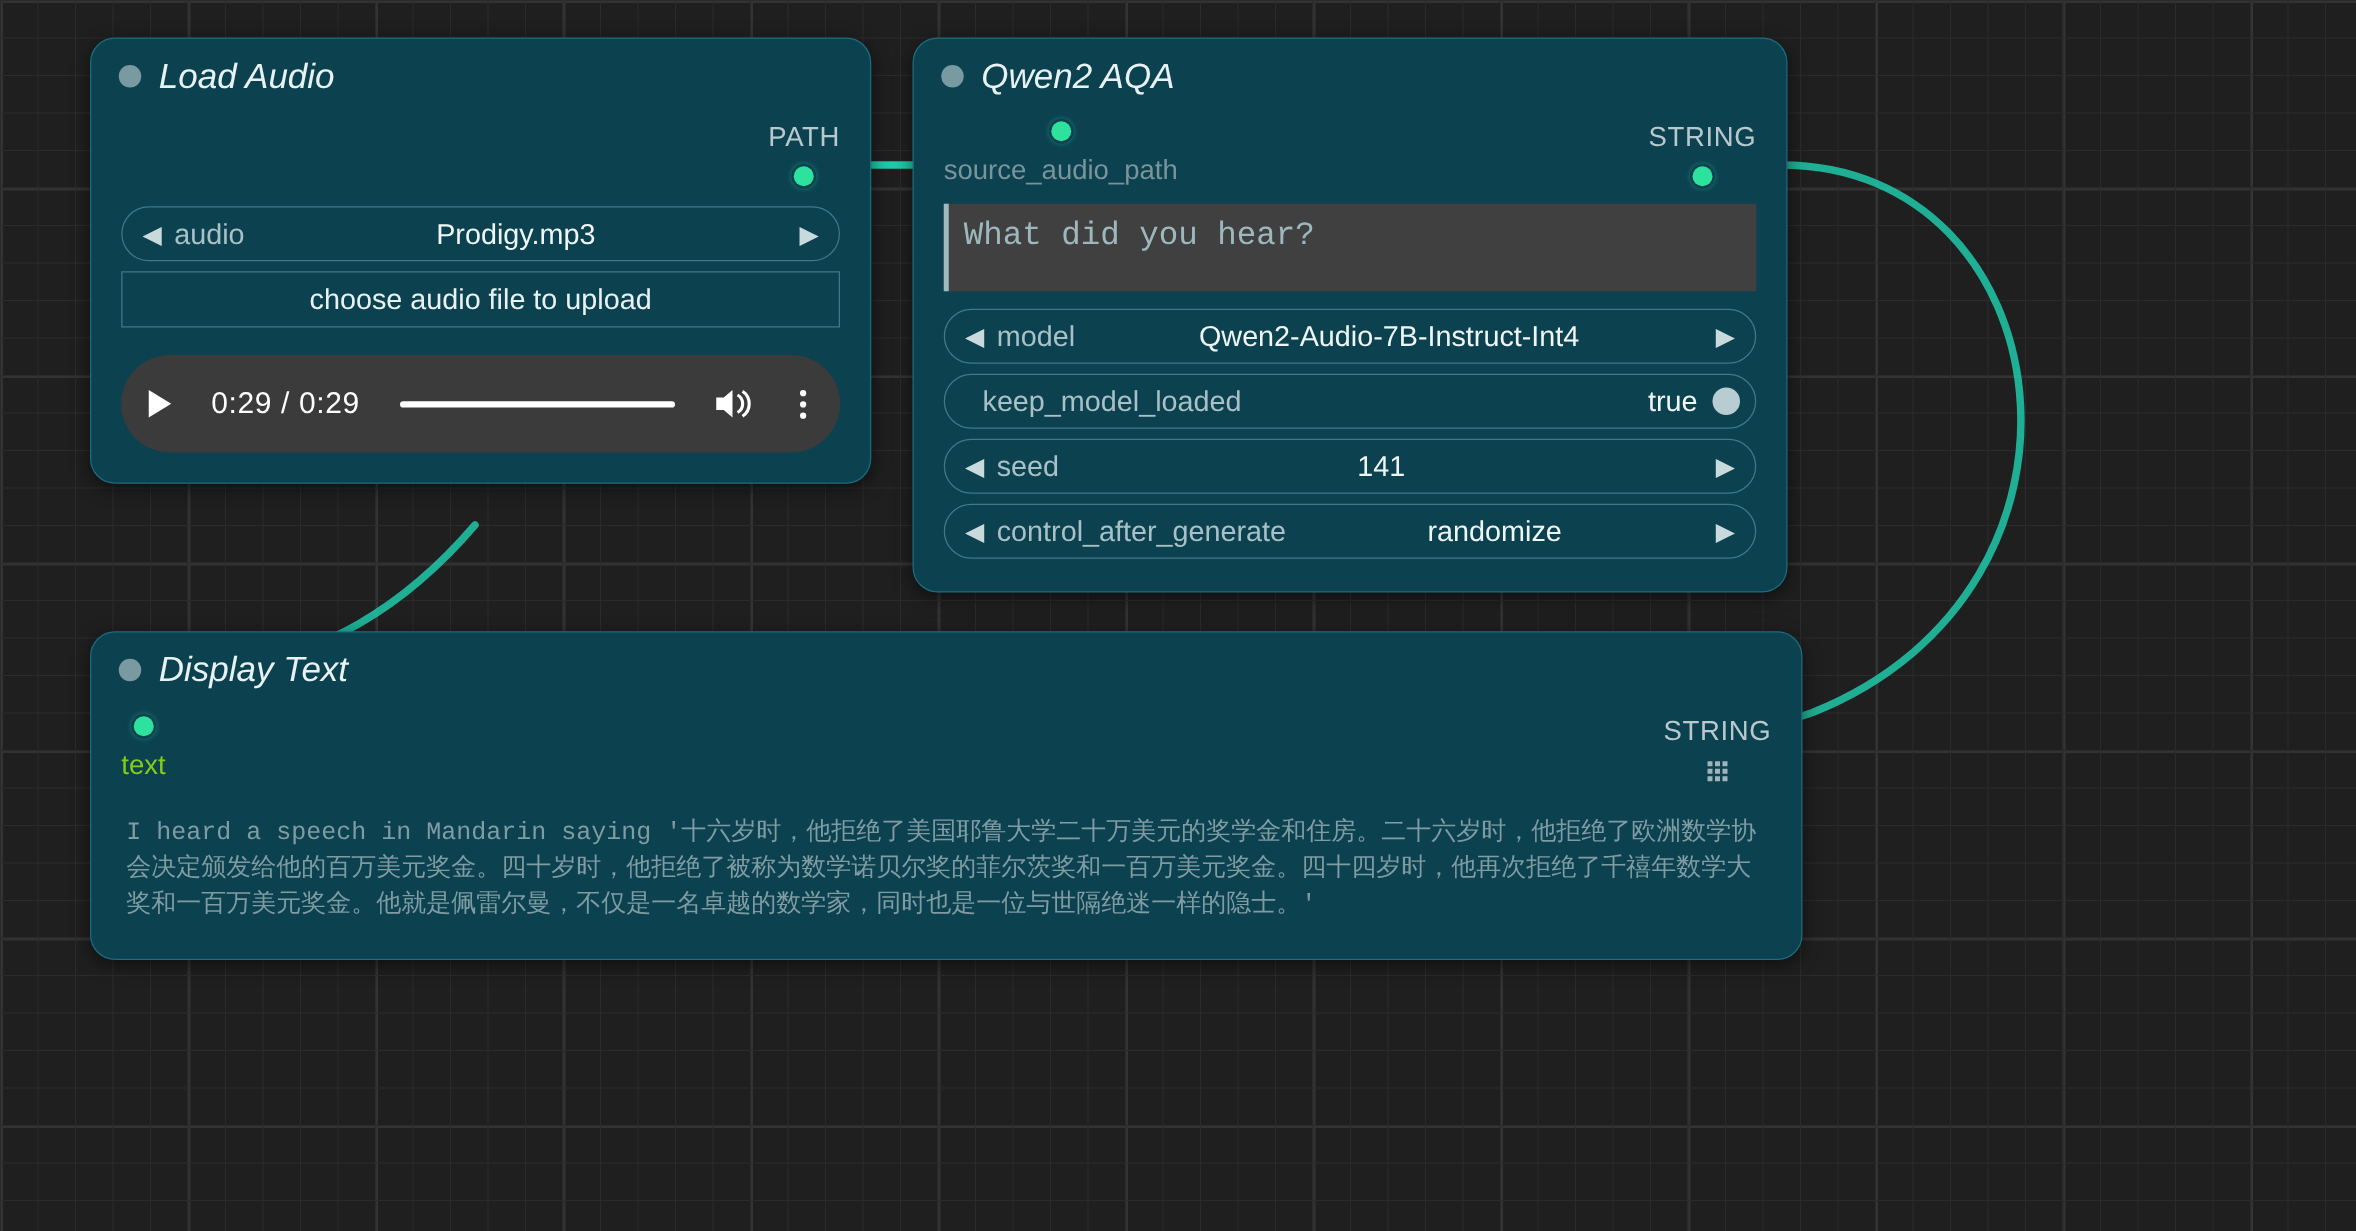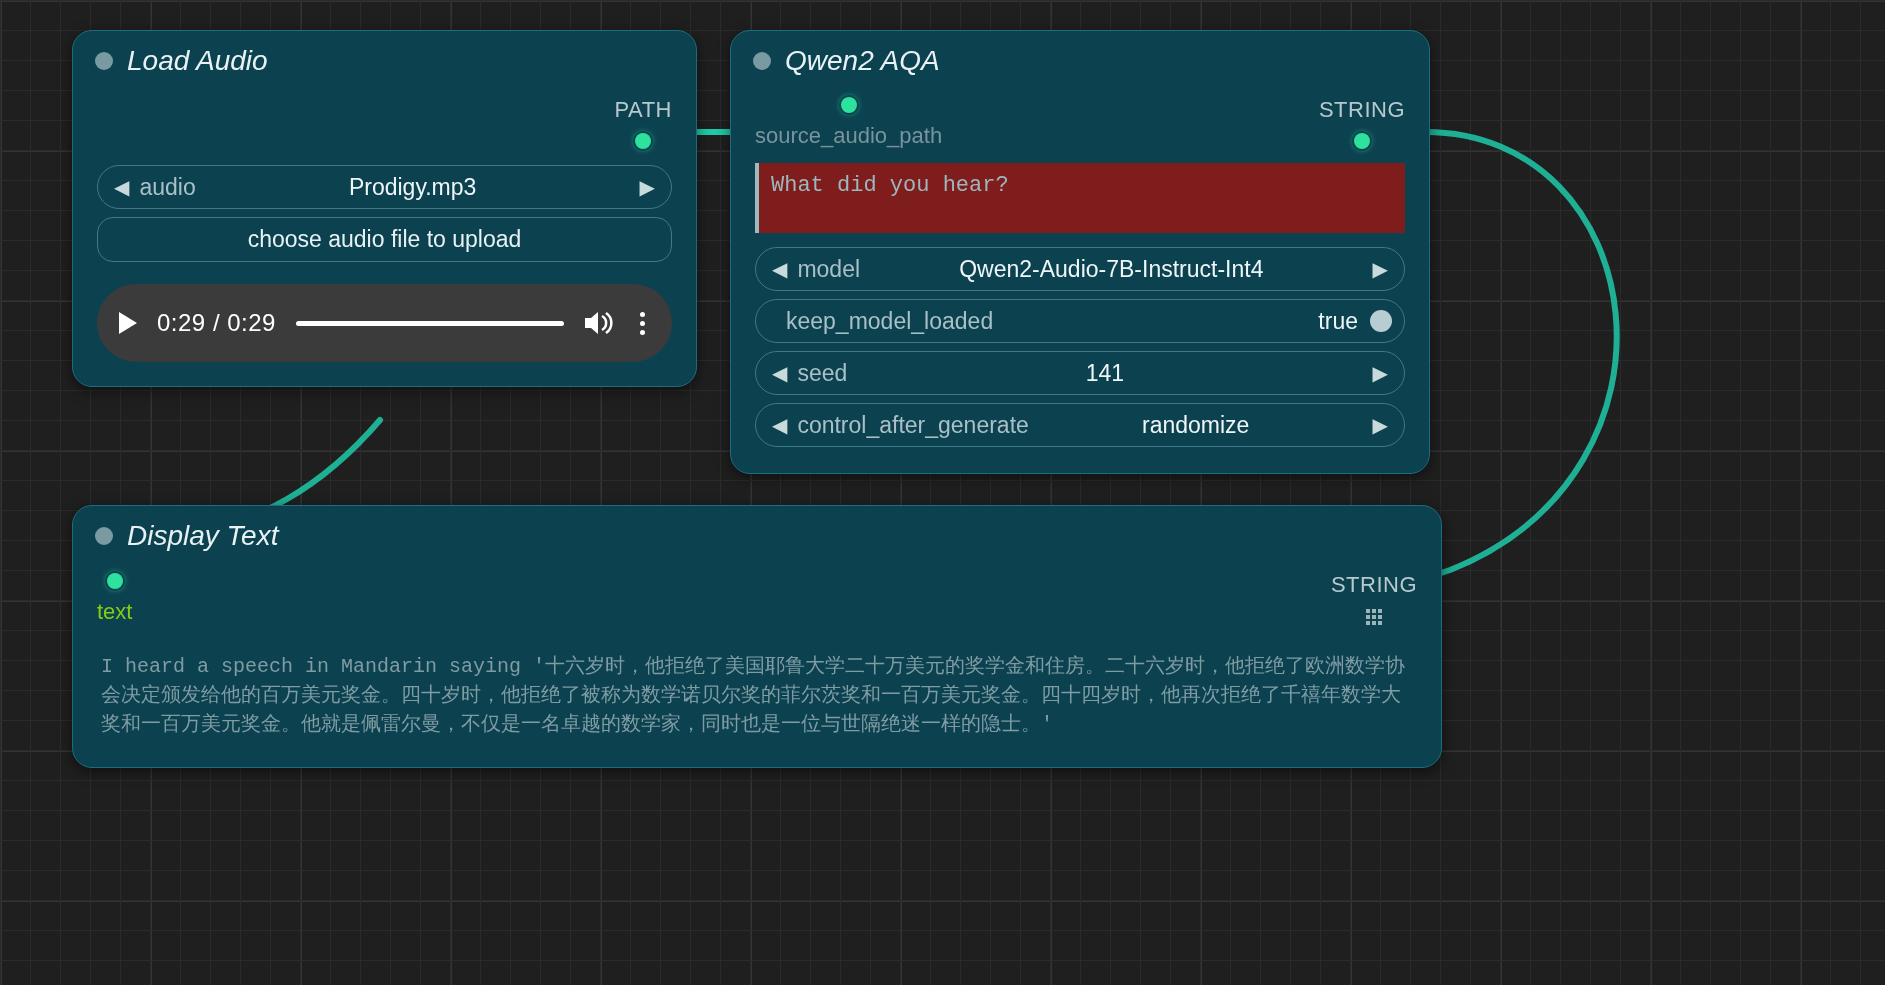--- a/index.html
+++ b/index.html
@@ -93,36 +93,36 @@
   .widget .wlabel { color: #a8c0c6; flex: 0 0 auto; padding-left: 6px; }
   .widget .wvalue { color: #eef6f8; flex: 1 1 auto; text-align: center; padding-right: 6px; font-weight: 500;}
   .widget.toggle .toggle-dot {
     width: 22px; height: 22px; border-radius: 50%; background: #b8cdd2; margin-left: 6px; flex: 0 0 auto;
   }
 
   .uploadbox {
     margin: 8px 6px;
     border: 1.5px solid #3e7a89;
     background: #0c4150;
-    border-radius: 16px;
+    border-radius: 0;
     padding: 8px 10px;
     text-align: center;
     font-size: 23px;
     color: #e8f2f4;
   }
 
   
   .audio-player {
     margin: 22px 6px 6px 6px;
     background: #3b3b3b;
     border-radius: 40px;
     height: 78px;
     display: flex; align-items: center;
     padding: 0 22px;
-    gap: 20px;
+    gap: 32px;
     color: #fff;
   }
   .audio-player .play {
     width: 0; height: 0;
     border-left: 18px solid #fff;
     border-top: 11px solid transparent;
     border-bottom: 11px solid transparent;
   }
   .audio-player .time { font-size: 24px; letter-spacing: .5px; white-space: nowrap; }
   .audio-player .track {
@@ -136,25 +136,25 @@
   .audio-player .vol svg { display:block; }
   .audio-player .more {
     display: flex; flex-direction: column; gap: 4px; align-items: center; justify-content: center;
     width: 16px;
   }
   .audio-player .more span { width: 5px; height: 5px; background: #fff; border-radius: 50%; }
 
   
   .promptbox {
     margin: 6px 6px 14px 6px;
-    background: #7f1d1d;
+    background: #404040;
     border-left: 4px solid #9fb9bf;
     padding: 10px 12px 26px 12px;
     font-family: "Courier New", monospace;
-    font-size: 22px;
+    font-size: 26px;
     color: #9db7bd;
     min-height: 70px;
   }
 
   .textout {
     margin: 18px 10px 10px 10px;
     font-family: "Courier New", monospace;
     font-size: 20px;
     line-height: 1.45;
     color: #7f9ca3;

